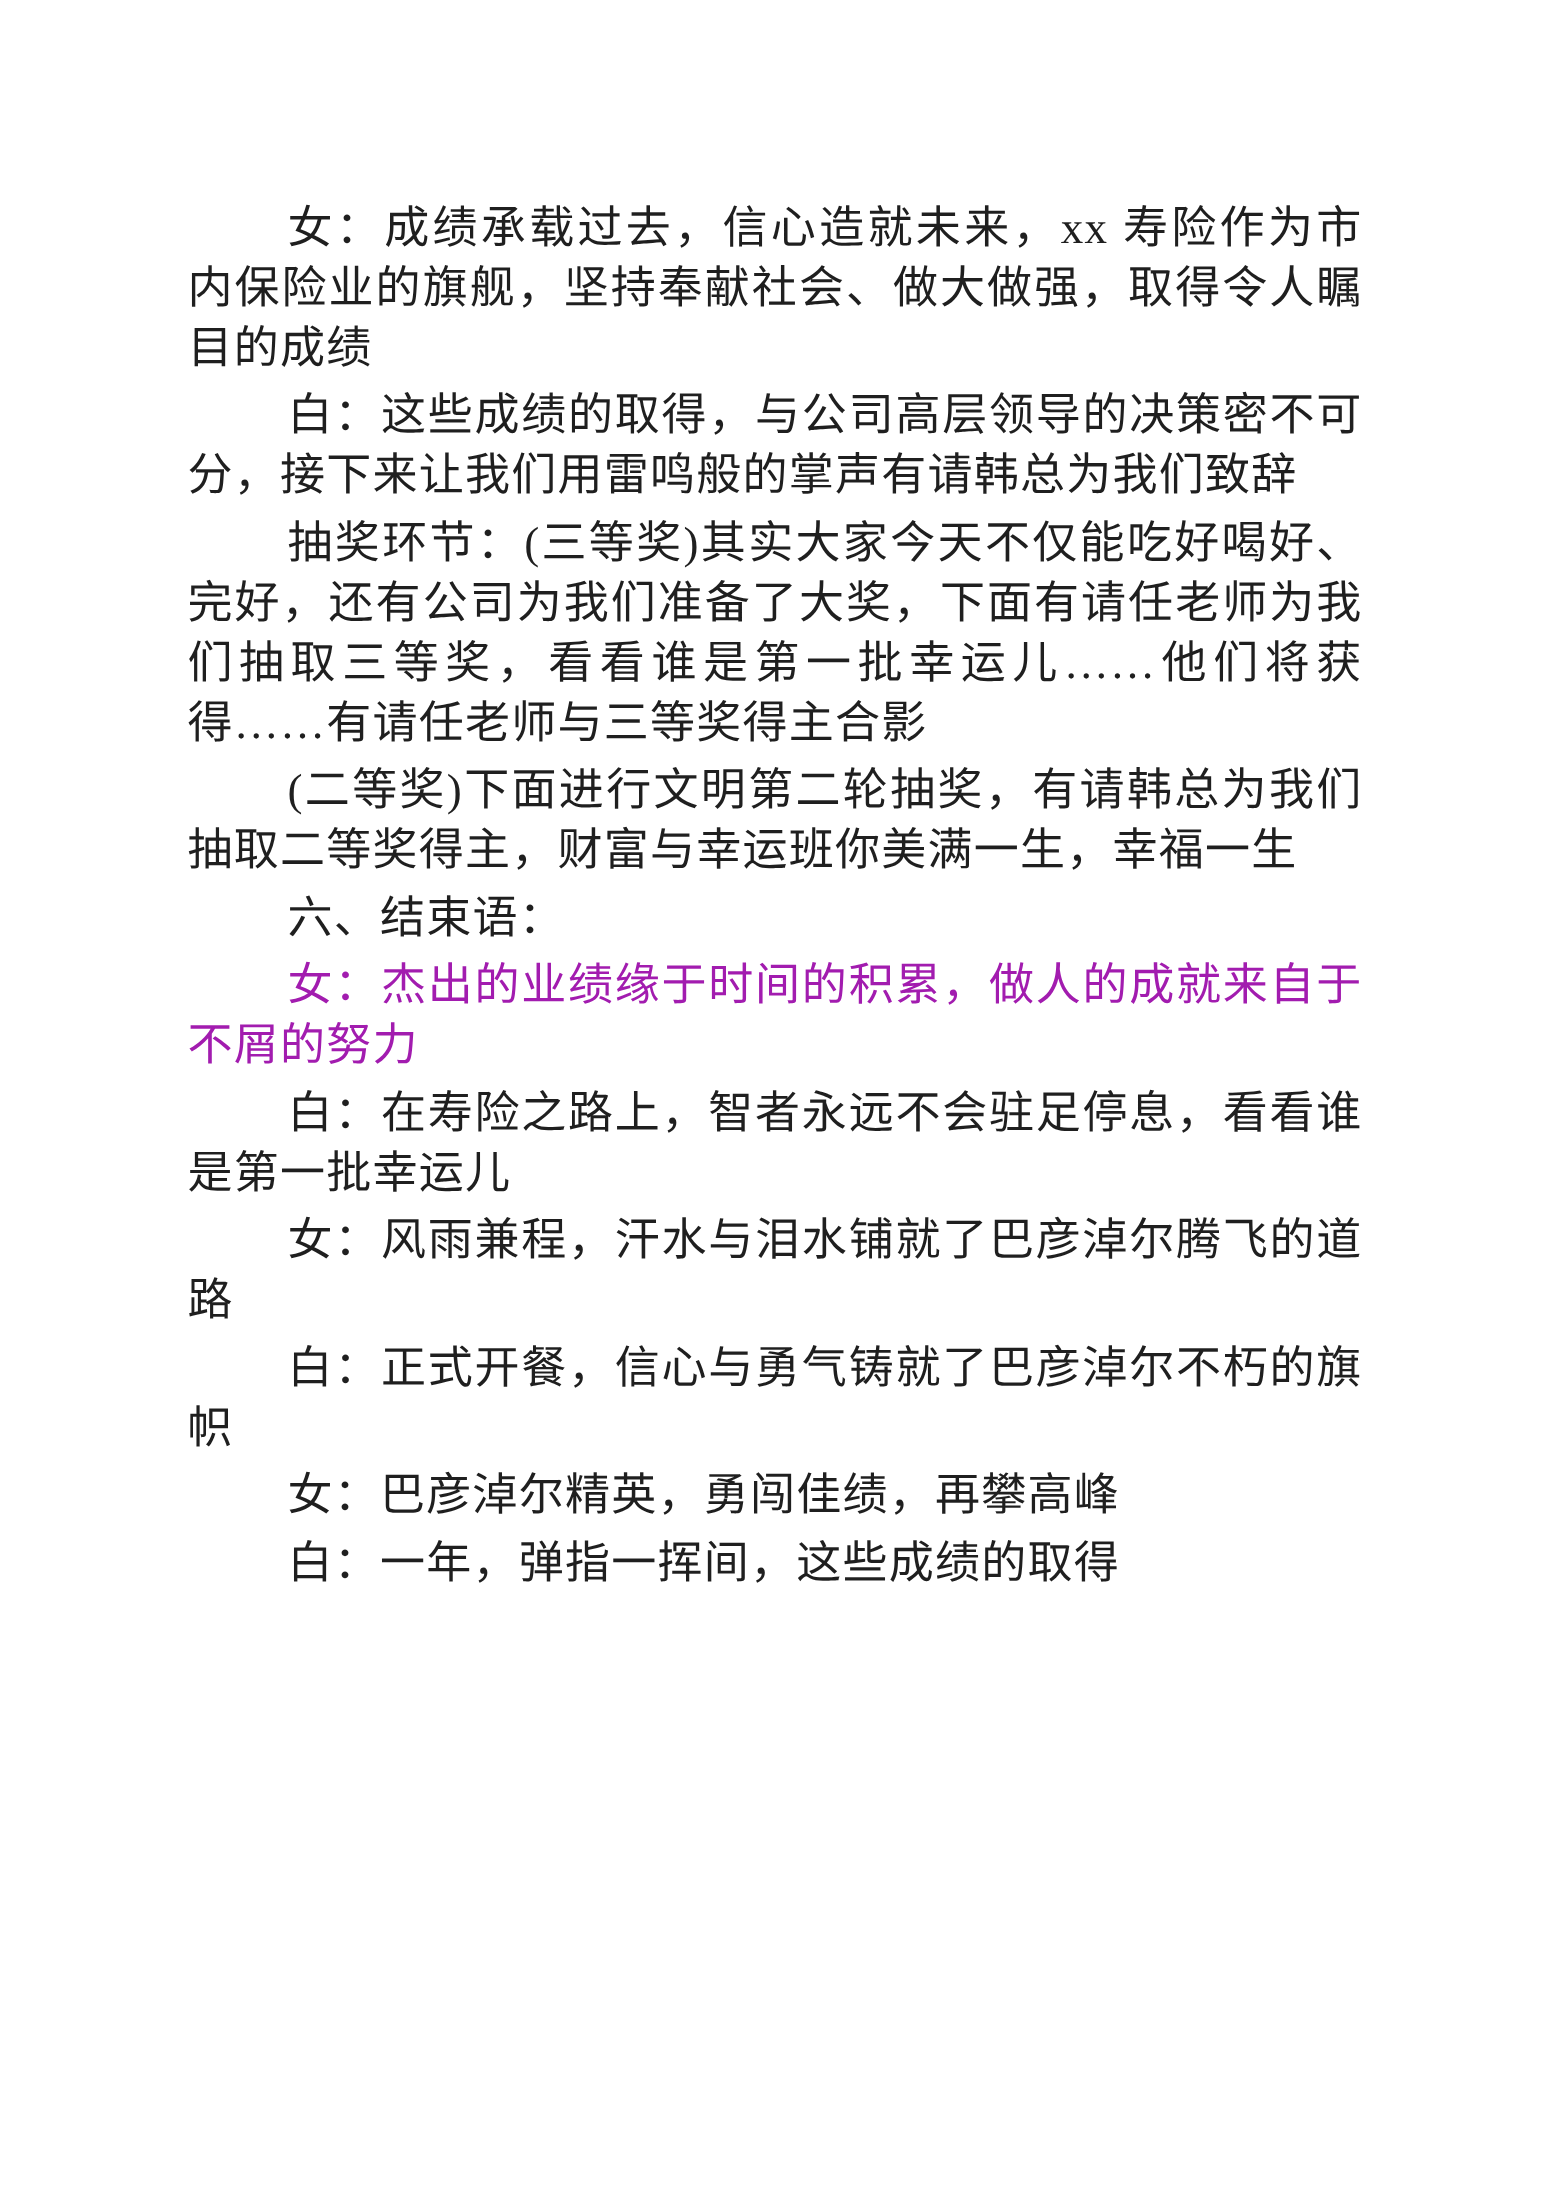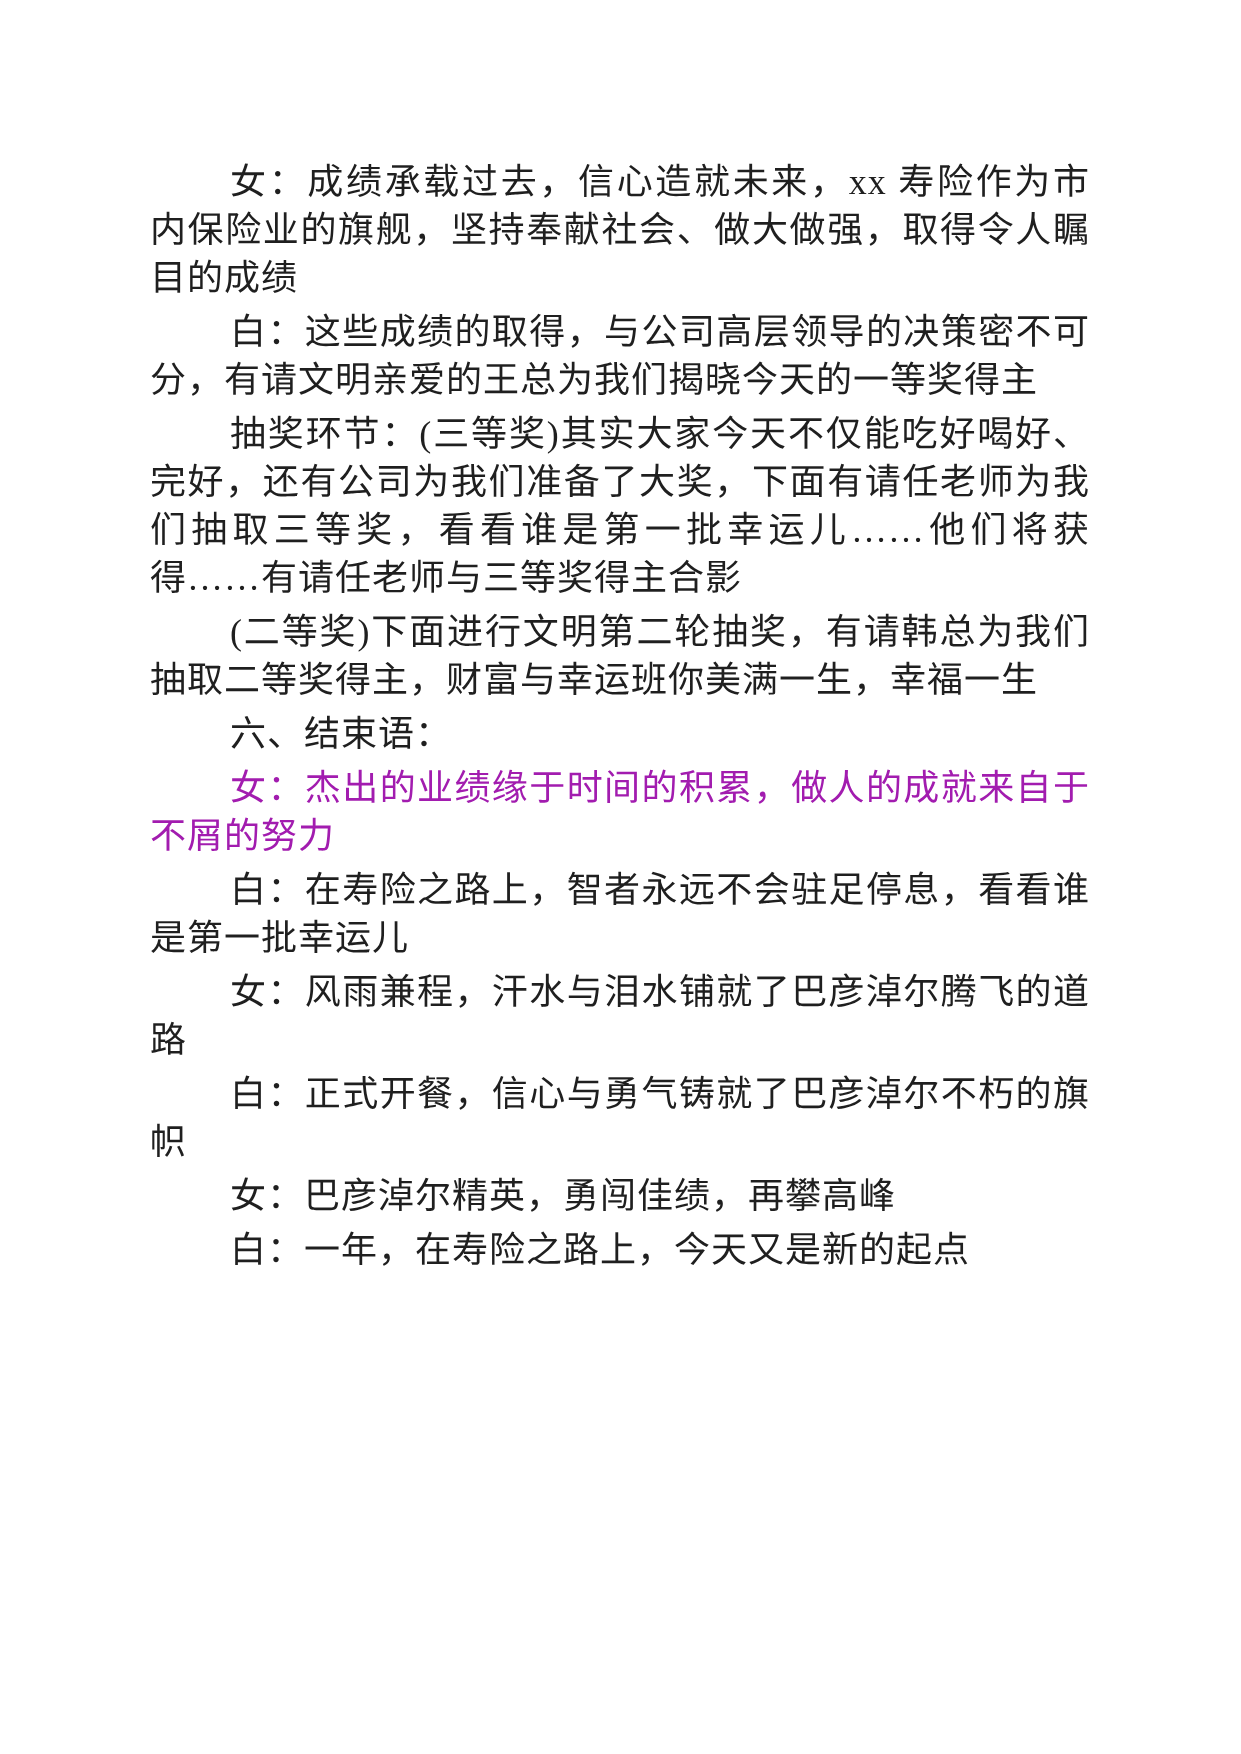--- a/index.html
+++ b/index.html
@@ -35,24 +35,24 @@
     word-break: normal;
     overflow-wrap: break-word;
   }
 </style>
 </head>
 <body>
 
 <div class="page" style="background: rgb(255, 255, 255);">
   <div class="doc-body" id="doc-body">
       <p class="para" style="color: rgb(31, 31, 31);">女：成绩承载过去，信心造就未来，xx 寿险作为市内保险业的旗舰，坚持奉献社会、做大做强，取得令人瞩目的成绩</p>
-      <p class="para" style="color: rgb(31, 31, 31);">白：这些成绩的取得，与公司高层领导的决策密不可分，有请文明亲爱的王总为我们揭晓今天的一等奖得主</p>
+      <p class="para" style="color: rgb(31, 31, 31);">白：这些成绩的取得，与公司高层领导的决策密不可分，接下来让我们用雷鸣般的掌声有请韩总为我们致辞</p>
       <p class="para" style="color: rgb(31, 31, 31);">抽奖环节：(三等奖)其实大家今天不仅能吃好喝好、完好，还有公司为我们准备了大奖，下面有请任老师为我们抽取三等奖，看看谁是第一批幸运儿……他们将获得……有请任老师与三等奖得主合影</p>
       <p class="para" style="color: rgb(31, 31, 31);">(二等奖)下面进行文明第二轮抽奖，有请韩总为我们抽取二等奖得主，财富与幸运班你美满一生，幸福一生</p>
       <p class="para" style="color: rgb(31, 31, 31);">六、结束语：</p>
       <p class="para" style="color: #a21caf;">女：杰出的业绩缘于时间的积累，做人的成就来自于不屑的努力</p>
       <p class="para" style="color: rgb(31, 31, 31);">白：在寿险之路上，智者永远不会驻足停息，看看谁是第一批幸运儿</p>
       <p class="para" style="color: rgb(31, 31, 31);">女：风雨兼程，汗水与泪水铺就了巴彦淖尔腾飞的道路</p>
       <p class="para" style="color: rgb(31, 31, 31);">白：正式开餐，信心与勇气铸就了巴彦淖尔不朽的旗帜</p>
       <p class="para" style="color: rgb(31, 31, 31);">女：巴彦淖尔精英，勇闯佳绩，再攀高峰</p>
-      <p class="para" style="color: rgb(31, 31, 31);">白：一年，在寿险之路上，今天又是新的起点</p>
+      <p class="para" style="color: rgb(31, 31, 31);">白：一年，弹指一挥间，这些成绩的取得</p>
     </div>
 </div>
 
 </body></html>

